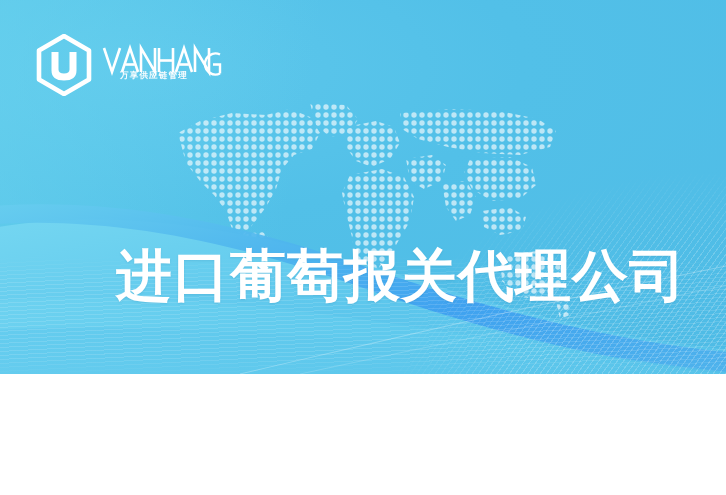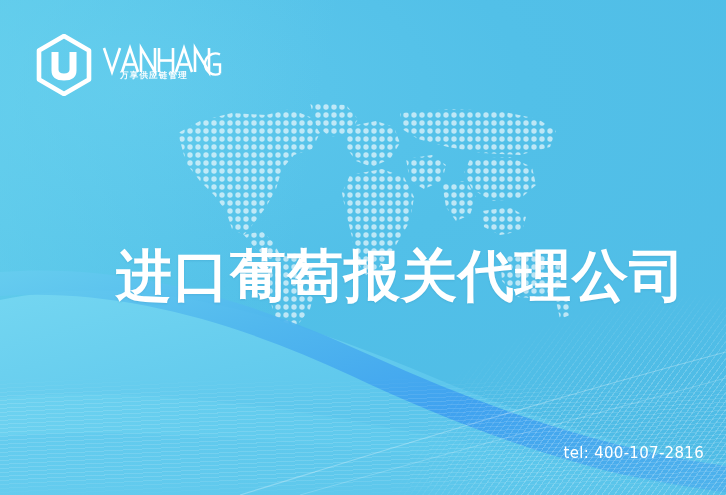--- a/index.html
+++ b/index.html
@@ -1,21 +1,21 @@
 <!DOCTYPE html>
 <html><head>
 <meta charset="utf-8">
 <style>
   html,body{margin:0;padding:0;background:#ffffff;}
   *{box-sizing:border-box;}
 
   #banner{
     position:relative;
     width:726px;
-    height:495px;
+    height:374px;
     overflow:hidden;
     background:#15803d;
     font-family:"Liberation Sans","DejaVu Sans",sans-serif;
   }
 
   
   .bg-base{
     position:absolute; inset:0;
     background:
       radial-gradient(120% 90% at 18% 18%, #5ec8ec 0%, #52c0e8 45%, #4fbce6 100%);
@@ -251,15 +251,14 @@
           <path d="M118 12.5 A 10.5 10.5 0 1 0 118 31.5"></path>
           <path d="M118 31.5 L118 22.5 L111 22.5"></path>
         </g>
       </svg>
       <span class="logo-sub">万享供应链管理</span>
     </span>
   </div>
 
   <h1 class="headline">进口葡萄报关代理公司</h1>
 
-  <div class="phone">tel: 400-107-2816</div>
 
 </div>
 
 </body></html>

